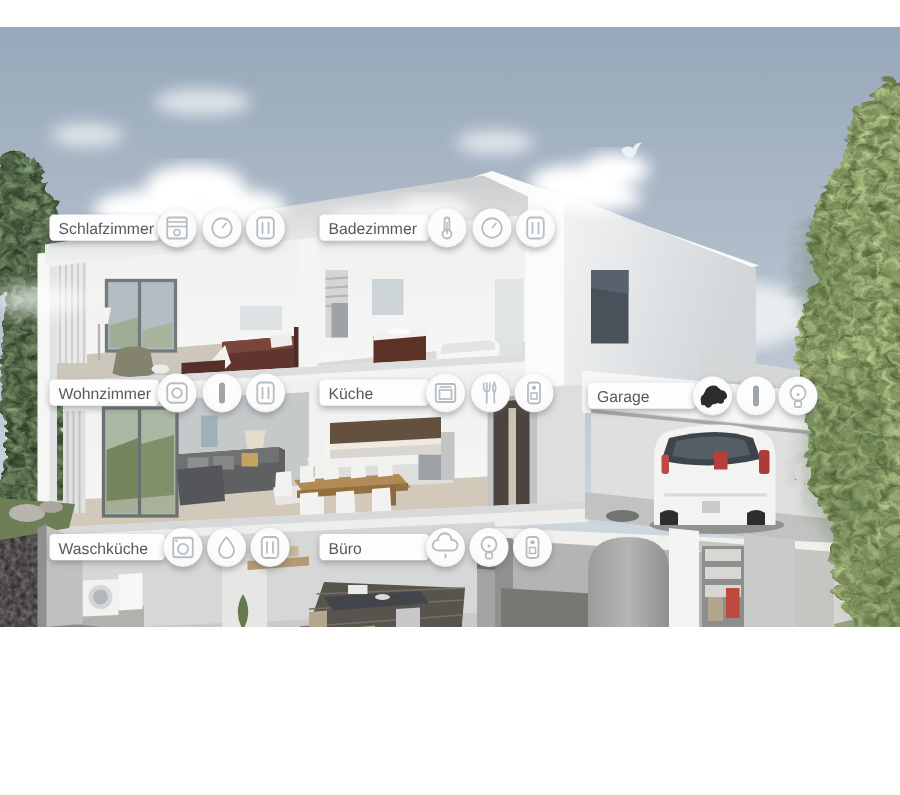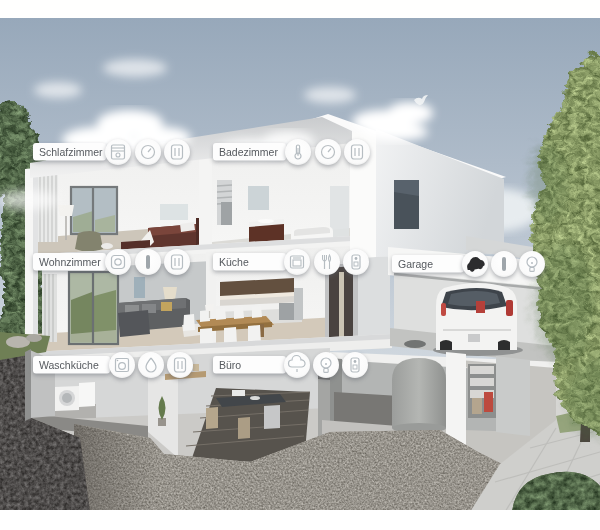--- a/index.html
+++ b/index.html
@@ -1,14 +1,14 @@
 <!DOCTYPE html>
 <html><head><meta charset="utf-8"><title>Smart Home</title><style>
 html,body{margin:0;padding:0;background:#fff}
-#scene{position:relative;width:600px;height:530px;overflow:hidden;font-family:"Liberation Sans",sans-serif}
+#scene{position:relative;width:600px;height:418px;overflow:hidden;font-family:"Liberation Sans",sans-serif}
 </style></head>
 <body>
 <div id="scene">
 <svg width="600" height="530" viewBox="0 0 600 530">
 <defs>
 <linearGradient id="sky" x1="0" y1="0" x2="0" y2="1">
  <stop offset="0" stop-color="#97a8ba"></stop>
  <stop offset="0.55" stop-color="#bac5d1"></stop>
  <stop offset="1" stop-color="#d9dfe4"></stop>
 </linearGradient>

